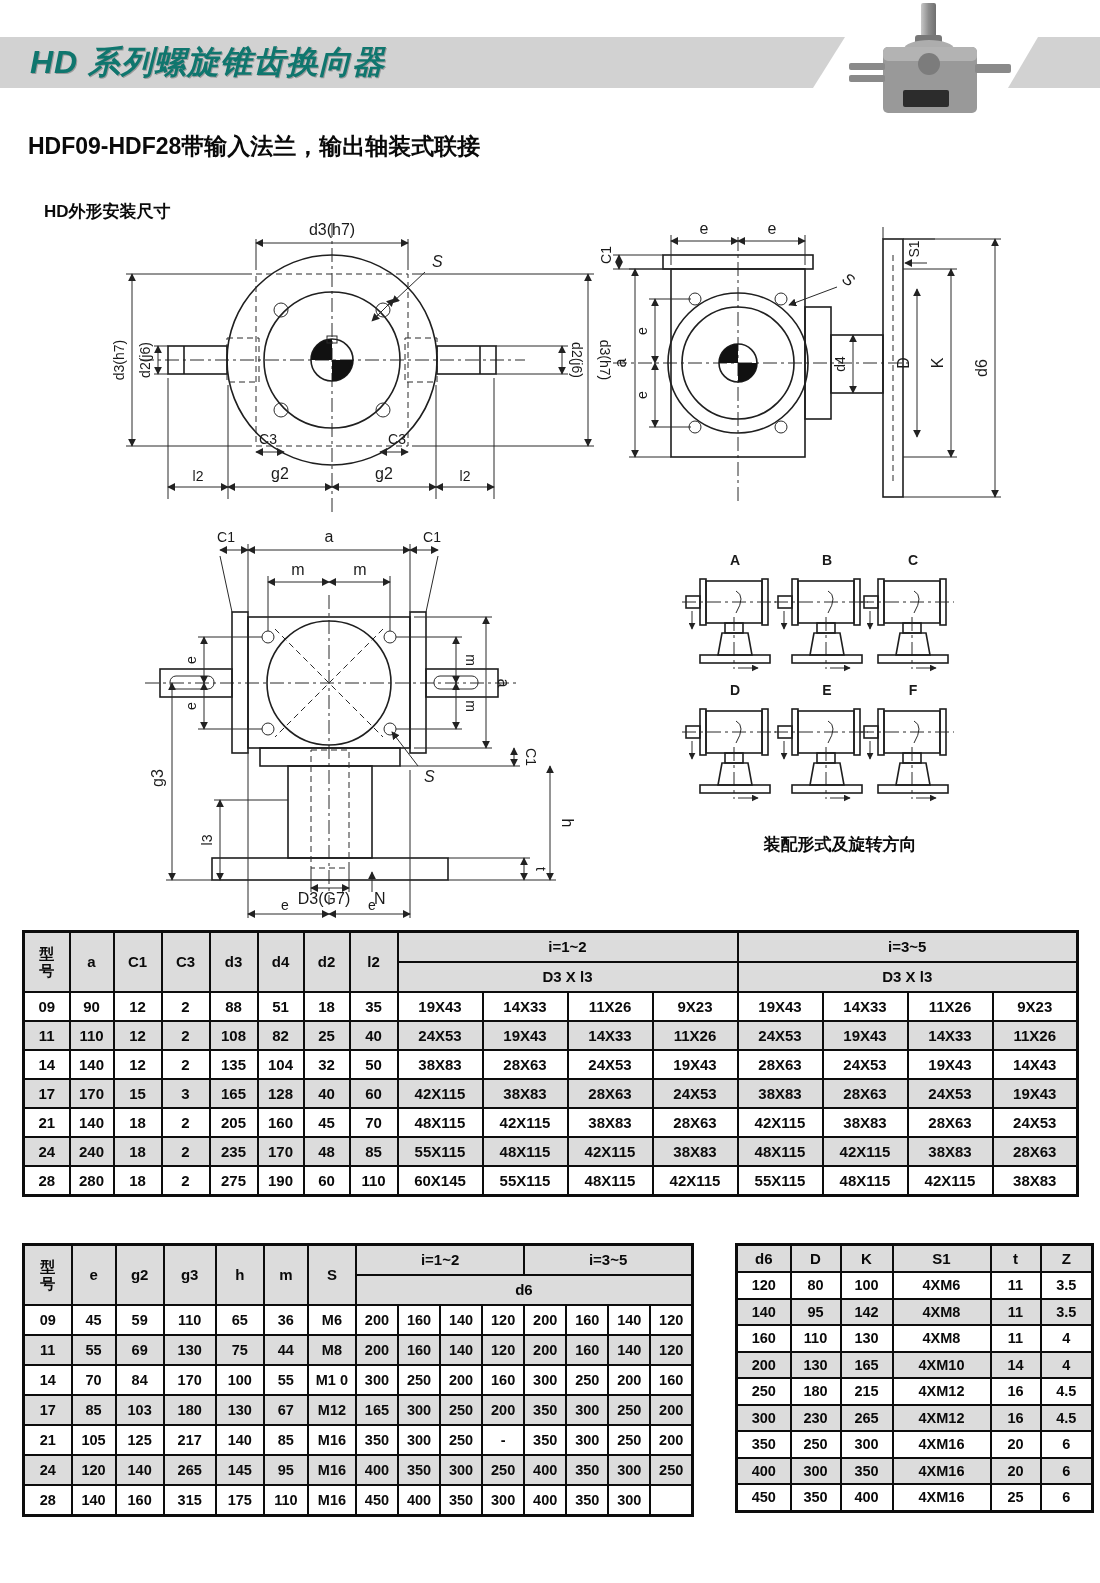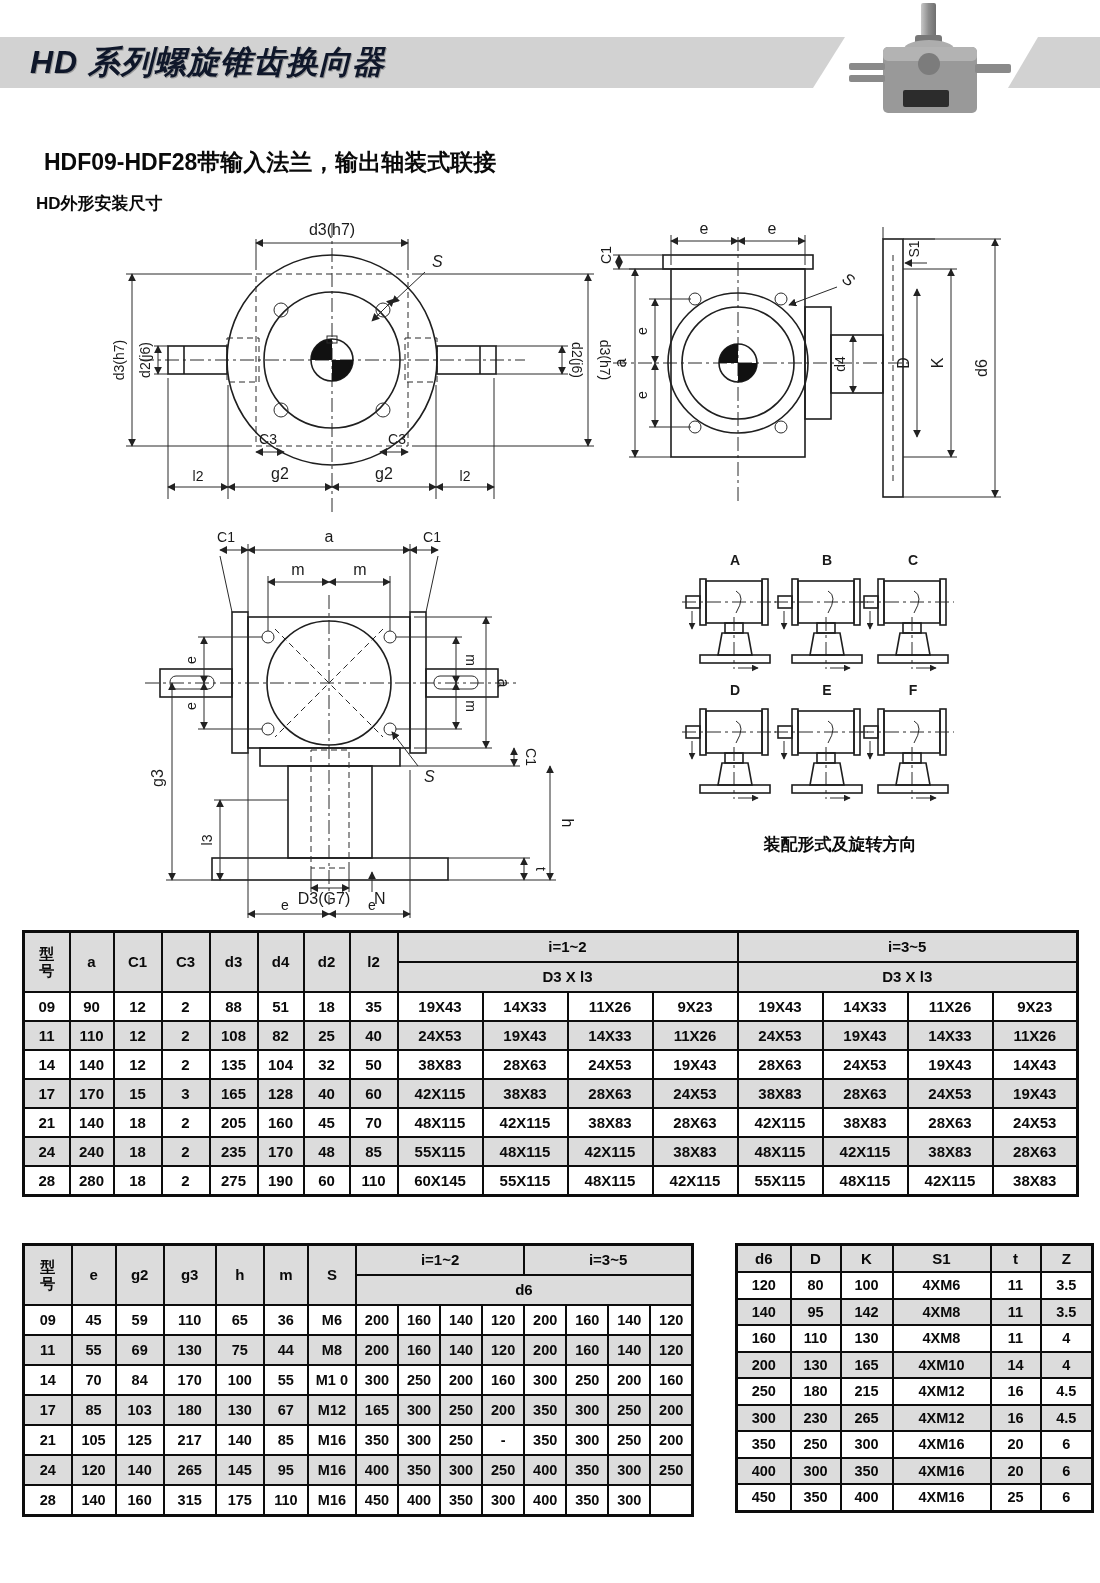--- a/index.html
+++ b/index.html
@@ -3,27 +3,27 @@
 <meta charset="utf-8">
 <style>
   html,body{margin:0;padding:0;background:#f2f2f2;}
   .page{position:relative;width:1100px;height:1583px;background:#fff;margin:0 auto;
         font-family:"Liberation Sans","DejaVu Sans",sans-serif;color:#111;overflow:hidden;}
 
   
   .banner{position:absolute;left:0;top:37px;width:845px;height:51px;background:#d2d2d2;
           clip-path:polygon(0 0,100% 0,calc(100% - 32px) 100%,0 100%);}
   .banner h1{margin:0;padding:0 0 0 30px;line-height:51px;font-size:32px;font-style:italic;
-             font-weight:700;color:#0f172a;letter-spacing:1px;text-shadow:1px 1px 0 #9a9a9a;}
+             font-weight:700;color:#0f766e;letter-spacing:1px;text-shadow:1px 1px 0 #9a9a9a;}
   .banner-right{position:absolute;left:1008px;top:37px;width:92px;height:51px;background:#d2d2d2;
           clip-path:polygon(30px 0,100% 0,100% 100%,0 100%);}
   .photo{position:absolute;left:845px;top:2px;}
 
-  .subtitle{position:absolute;left:28px;top:131px;margin:16px;font-size:23px;font-weight:700;color:#0a0a0a;}
-  .sectionlabel{position:absolute;left:28px;top:184px;margin:8px;font-size:17px;font-weight:700;color:#0a0a0a;}
+  .subtitle{position:absolute;left:28px;top:131px;margin:0;font-size:23px;font-weight:700;color:#0a0a0a;}
+  .sectionlabel{position:absolute;left:28px;top:184px;margin:16px;font-size:17px;font-weight:700;color:#0a0a0a;}
 
   
   svg{position:absolute;overflow:visible;}
   svg text{font-family:"Liberation Sans","DejaVu Sans",sans-serif;font-size:14px;fill:#1a1a1a;}
   svg .big{font-size:16px;}
   .ln{stroke:#1f1f1f;stroke-width:1.6;fill:none;}
   .thin{stroke:#2a2a2a;stroke-width:1;fill:none;}
   .dim{stroke:#2a2a2a;stroke-width:1;fill:none;}
   .hid{stroke:#2a2a2a;stroke-width:1;fill:none;stroke-dasharray:6 4;}
   .cl{stroke:#2a2a2a;stroke-width:1;fill:none;stroke-dasharray:14 4 3 4;}

